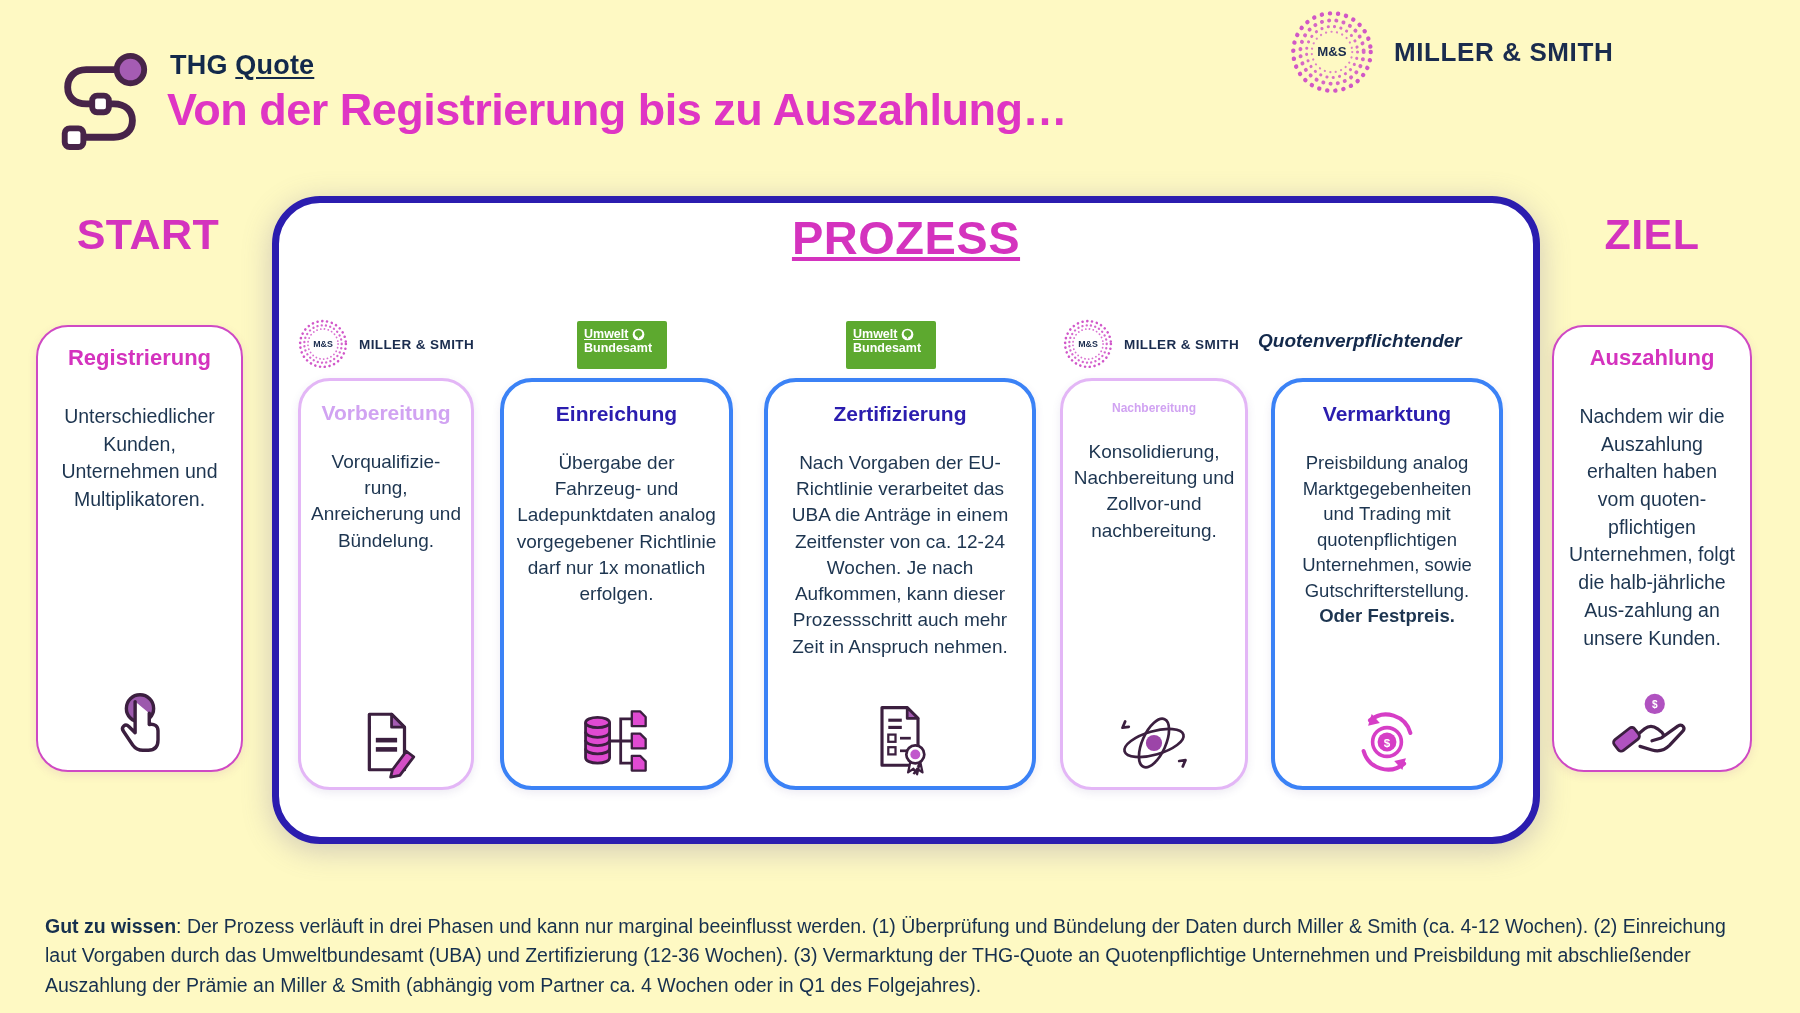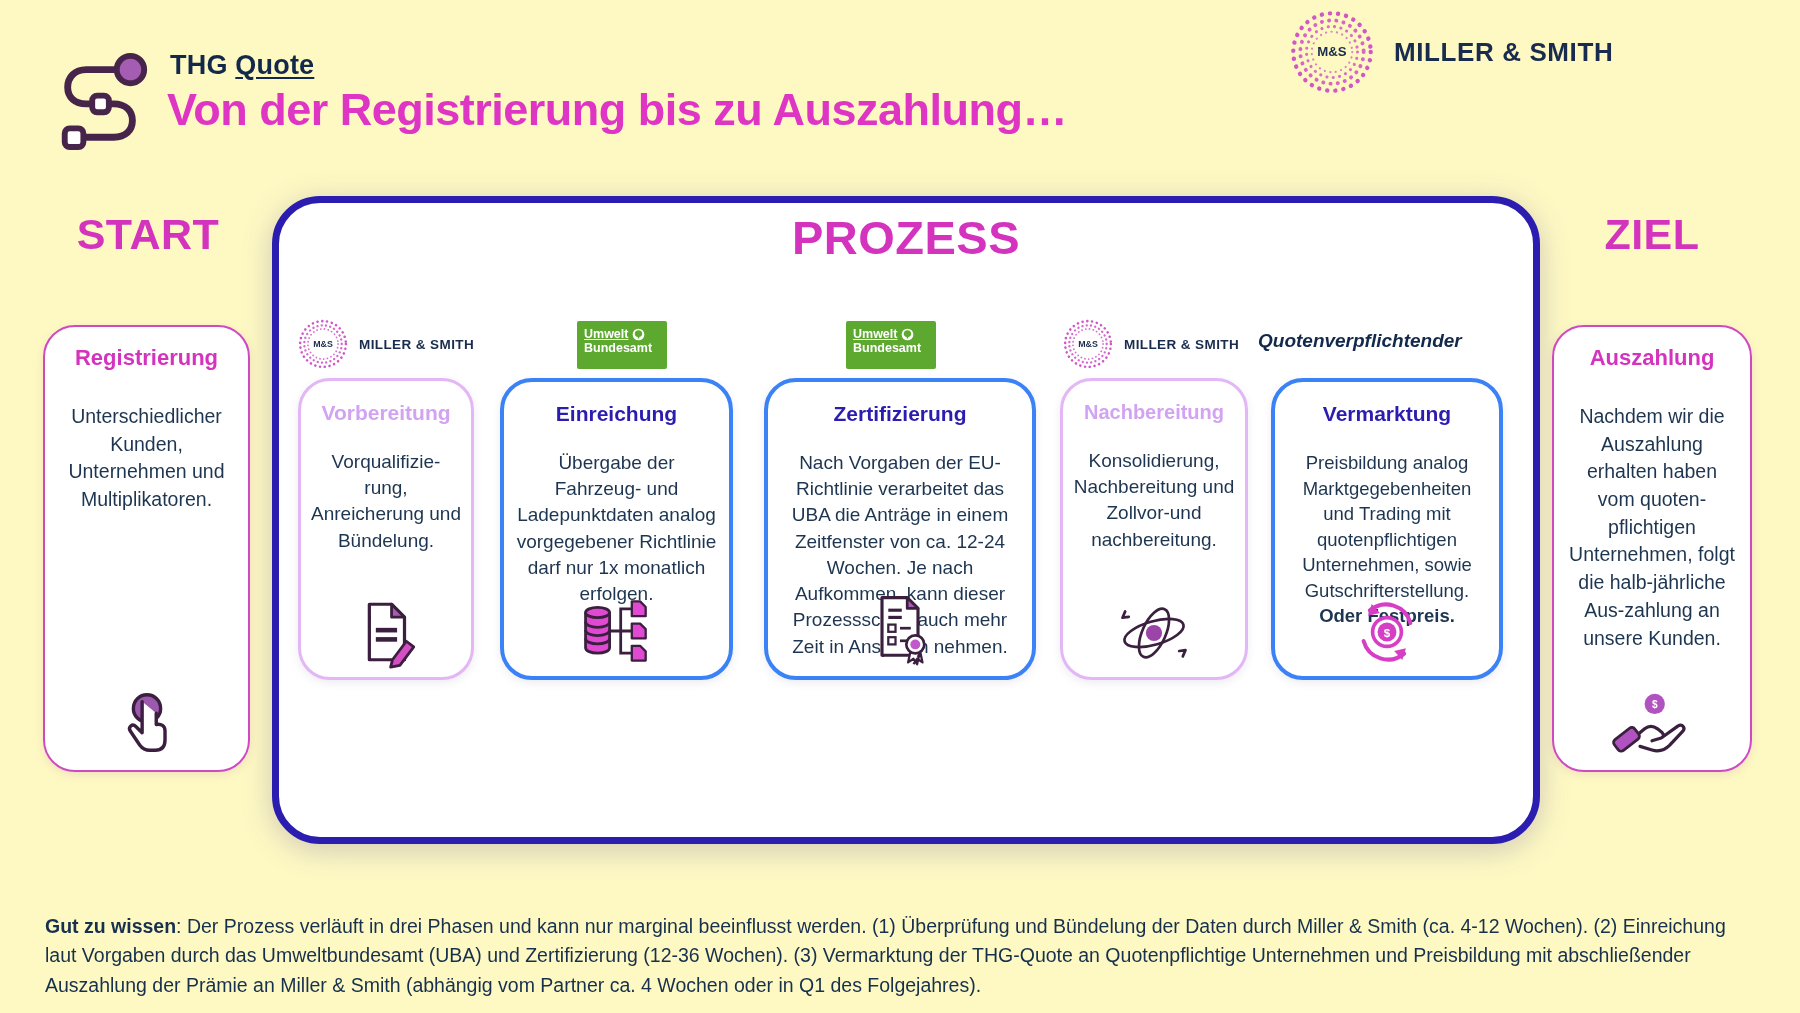--- a/index.html
+++ b/index.html
@@ -12,35 +12,35 @@
   .kicker .u{text-decoration:underline;text-underline-offset:3px;}
   .page-title{position:absolute;left:167px;top:84px;font-size:45px;font-weight:bold;color:#df35c4;letter-spacing:-.5px;}
   .brand{position:absolute;left:1288px;top:8px;display:flex;align-items:center;gap:18px;}
   .brand .dots{width:88px;height:88px;}
   .brand .bname{font-size:26px;font-weight:bold;color:#1a2c4e;letter-spacing:.6px;}
 
   
   .side-label{position:absolute;top:210px;width:216px;text-align:center;font-size:43px;font-weight:bold;color:#d433be;letter-spacing:.5px;}
   .side-label.start{left:40px;}
   .side-label.ziel{left:1544px;}
-  .process-label{position:absolute;left:272px;top:210px;width:1268px;text-align:center;font-size:47px;font-weight:bold;color:#d433be;letter-spacing:.5px;}
+  .process-label{position:absolute;left:272px;top:210px;width:1268px;text-align:center;font-size:47px;font-weight:bold;color:#d433be;letter-spacing:.5px;text-decoration:underline;}
 
   
   .process-box{position:absolute;left:272px;top:196px;width:1268px;height:648px;border:7px solid #2b1daf;
                border-radius:48px;box-sizing:border-box;background:#fff;box-shadow:0 6px 30px rgba(110,100,160,.32);}
 
   
   .card{position:absolute;background:#fff;box-sizing:border-box;text-align:center;}
   .side-card{top:325px;height:447px;border:2.5px solid #cf49c4;border-radius:32px;box-shadow:0 3px 10px rgba(150,60,160,.12);}
-  .side-card.start-card{left:43px;width:207px;}
+  .side-card.start-card{left:36px;width:207px;}
   .side-card.goal-card{left:1552px;width:200px;}
   .side-card .card-title{margin-top:18px;font-size:22px;font-weight:bold;color:#d433be;}
   .side-card .card-body{margin:32px 12px 0 12px;font-size:19.5px;line-height:1.42;color:#1d3550;}
 
-  .step{top:378px;height:302px;border-radius:32px;box-shadow:0 3px 8px rgba(80,60,140,.10);}
+  .step{top:378px;height:412px;border-radius:32px;box-shadow:0 3px 8px rgba(80,60,140,.10);}
   .tone-light{border:3px solid #e3b6f6;}
   .tone-dark{border:4px solid #3b82f6;}
   .step .card-title{margin-top:20px;font-size:21px;font-weight:bold;}
   .title-light{color:#d1a3f2;}
   .title-dark{color:#2b1daf;}
   .step .card-body{margin:24px 10px 0 10px;font-size:19px;line-height:1.38;color:#1d3550;}
   .step .card-body strong{display:block;}
   .card-icon{position:absolute;bottom:8px;left:0;width:100%;display:flex;justify-content:center;}
 
   
@@ -196,21 +196,21 @@
         <rect x="27" y="50" width="8" height="8" fill="none" stroke="#3b1f3f" stroke-width="2.5"></rect>
         <line x1="40" y1="54" x2="50" y2="54" stroke="#3b1f3f" stroke-width="3"></line>
         <path d="M52 64 l-3 14 6 -4 4 6 3 -13 M62 64 l3 14 -6 -4 -4 6" stroke="#3b1f3f" stroke-width="2.5" fill="#ffffff" stroke-linejoin="round"></path>
         <circle cx="57" cy="58" r="10" fill="#ffffff" stroke="#3b1f3f" stroke-width="3"></circle>
         <circle cx="57" cy="58" r="5.5" fill="#c158cc"></circle>
       </svg>
     </div>
   </div>
 
   <div class="card step tone-light" style="left:1060px;width:188px;">
-    <div class="card-title title-light" style="font-size:20px;">Nachbereitung</div>
+    <div class="card-title title-light" style="font-size:12px;">Nachbereitung</div>
     <div class="card-body">Konsolidierung, Nachbereitung und Zollvor-und nachbereitung.</div>
     <div class="card-icon">
       <svg width="82" height="72" viewBox="0 0 88 80">
         <ellipse cx="44" cy="40" rx="34" ry="13" fill="none" stroke="#3b1f3f" stroke-width="3" transform="rotate(-16 44 40)"></ellipse>
         <ellipse cx="44" cy="40" rx="13" ry="29" fill="none" stroke="#3b1f3f" stroke-width="3" transform="rotate(24 44 40)"></ellipse>
         <circle cx="44" cy="40" r="9" fill="#9c45a8"></circle>
         <path d="M16 22 l-7 1 3 -7" fill="none" stroke="#3b1f3f" stroke-width="3" stroke-linecap="round" stroke-linejoin="round"></path>
         <path d="M72 60 l7 -1 -3 7" fill="none" stroke="#3b1f3f" stroke-width="3" stroke-linecap="round" stroke-linejoin="round"></path>
       </svg>
     </div>

